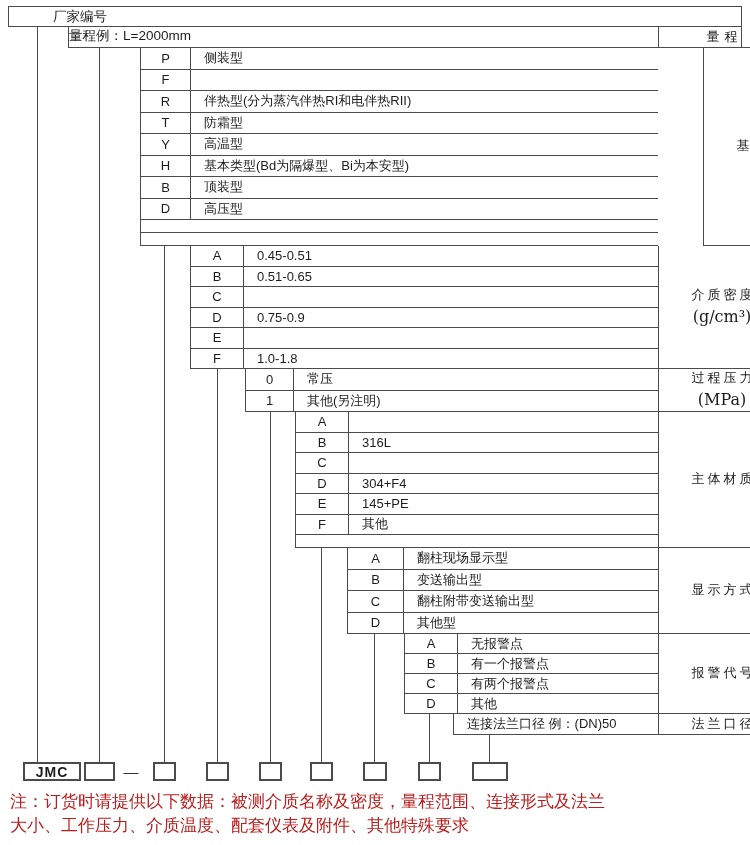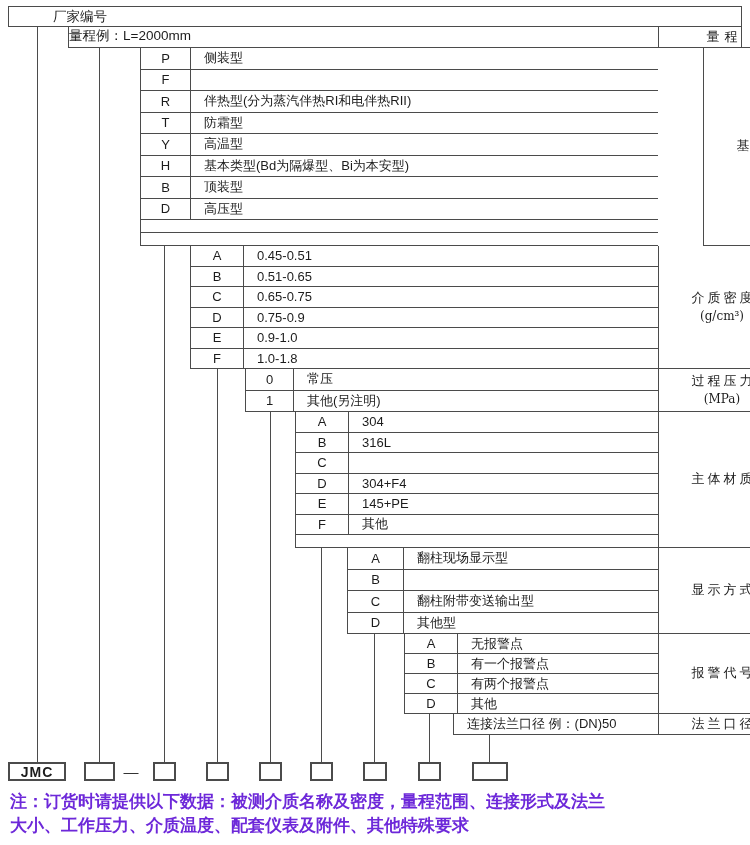--- a/index.html
+++ b/index.html
@@ -32,43 +32,43 @@
   .t-display  .code{width:56px;}
   .t-alarm   {left:404px;top:634px;width:254px;height:80px;}
   .t-alarm    .code{width:53px;}
   .t-flange  {left:453px;top:714px;width:205px;height:21px;border-bottom:1px solid #4b4b4b;
               display:flex;align-items:center;padding-left:13px;font-size:13px;border-left:1px solid #4b4b4b;}
   
   .cat{left:658px;width:100px;border:1px solid #4b4b4b;border-top:none;
        display:flex;flex-direction:column;align-items:center;justify-content:center;
        font-family:"DejaVu Serif","Liberation Serif",serif;font-size:13px;
        letter-spacing:3px;text-indent:3px;line-height:1.45;text-align:center;padding-left:28px;}
-  .cat .unit{letter-spacing:0;text-indent:0;font-size:12px;}
+  .cat .unit{letter-spacing:0;text-indent:0;font-size:16px;}
   .c-range   {top:27px; height:21px;letter-spacing:5px;text-indent:5px;}
   .c-basic   {top:48px; height:198px;margin-left:45px;}
   .c-density {top:246px;height:123px;}
   .c-pressure{top:369px;height:43px;}
   .c-material{top:412px;height:136px;}
   .c-display {top:548px;height:86px;}
   .c-alarm   {top:634px;height:80px;}
   .c-flange  {top:714px;height:21px;}
   
   .vline{position:absolute;width:1px;background:#4b4b4b;}
   
   .bbox{position:absolute;top:762px;height:19px;border:2px solid #4b4b4b;box-sizing:border-box;
         display:flex;align-items:center;justify-content:center;}
-  .jmc{left:8px;width:58px;font-weight:bold;font-size:14px;letter-spacing:1px;}
+  .jmc{left:23px;width:58px;font-weight:bold;font-size:14px;letter-spacing:1px;}
   .b2{left:84px;width:31px;}  .b3{left:153px;width:23px;} .b4{left:206px;width:23px;}
   .b5{left:259px;width:23px;} .b6{left:310px;width:23px;} .b7{left:363px;width:24px;}
   .b8{left:418px;width:23px;} .b9{left:472px;width:36px;}
   .dash{position:absolute;left:116px;top:762px;width:30px;height:19px;border:none;
         display:flex;align-items:center;justify-content:center;font-size:15px;color:#333;}
   
-  .note{position:absolute;left:10px;top:790px;width:737px;color:#6d28d9;
-        font-size:17px;font-weight:700;line-height:24px;}
+  .note{position:absolute;left:10px;top:790px;width:737px;color:#b91c1c;
+        font-size:17px;font-weight:400;line-height:24px;}
 </style>
 </head>
 <body>
 
 <div class="canvas">
 
   <div class="abs hdr1">
     <span>厂家编号</span>
   </div>
   <div class="abs hdr2">
@@ -115,29 +115,27 @@
     <div class="row">
         <div class="code">A</div>
         <div class="desc">0.45-0.51</div>
       </div>
     <div class="row">
         <div class="code">B</div>
         <div class="desc">0.51-0.65</div>
       </div>
     <div class="row">
         <div class="code">C</div>
-        <div class="desc">0.65-0.75</div>
       </div>
     <div class="row">
         <div class="code">D</div>
         <div class="desc">0.75-0.9</div>
       </div>
     <div class="row">
         <div class="code">E</div>
-        <div class="desc">0.9-1.0</div>
       </div>
     <div class="row">
         <div class="code">F</div>
         <div class="desc">1.0-1.8</div>
       </div>
   </div>
 
   <div class="abs tbl t-pressure">
     <div class="row">
         <div class="code">0</div>
@@ -145,21 +143,20 @@
       </div>
     <div class="row">
         <div class="code">1</div>
         <div class="desc">其他(另注明)</div>
       </div>
   </div>
 
   <div class="abs tbl t-material">
     <div class="row">
         <div class="code">A</div>
-        <div class="desc">304</div>
       </div>
     <div class="row">
         <div class="code">B</div>
         <div class="desc">316L</div>
       </div>
     <div class="row">
         <div class="code">C</div>
       </div>
     <div class="row">
         <div class="code">D</div>
@@ -176,20 +173,21 @@
     <div class="erow"></div>
   </div>
 
   <div class="abs tbl t-display">
     <div class="row">
         <div class="code">A</div>
         <div class="desc">翻柱现场显示型</div>
       </div>
     <div class="row">
         <div class="code">B</div>
+        <div class="desc">变送输出型</div>
       </div>
     <div class="row">
         <div class="code">C</div>
         <div class="desc">翻柱附带变送输出型</div>
       </div>
     <div class="row">
         <div class="code">D</div>
         <div class="desc">其他型</div>
       </div>
   </div>

